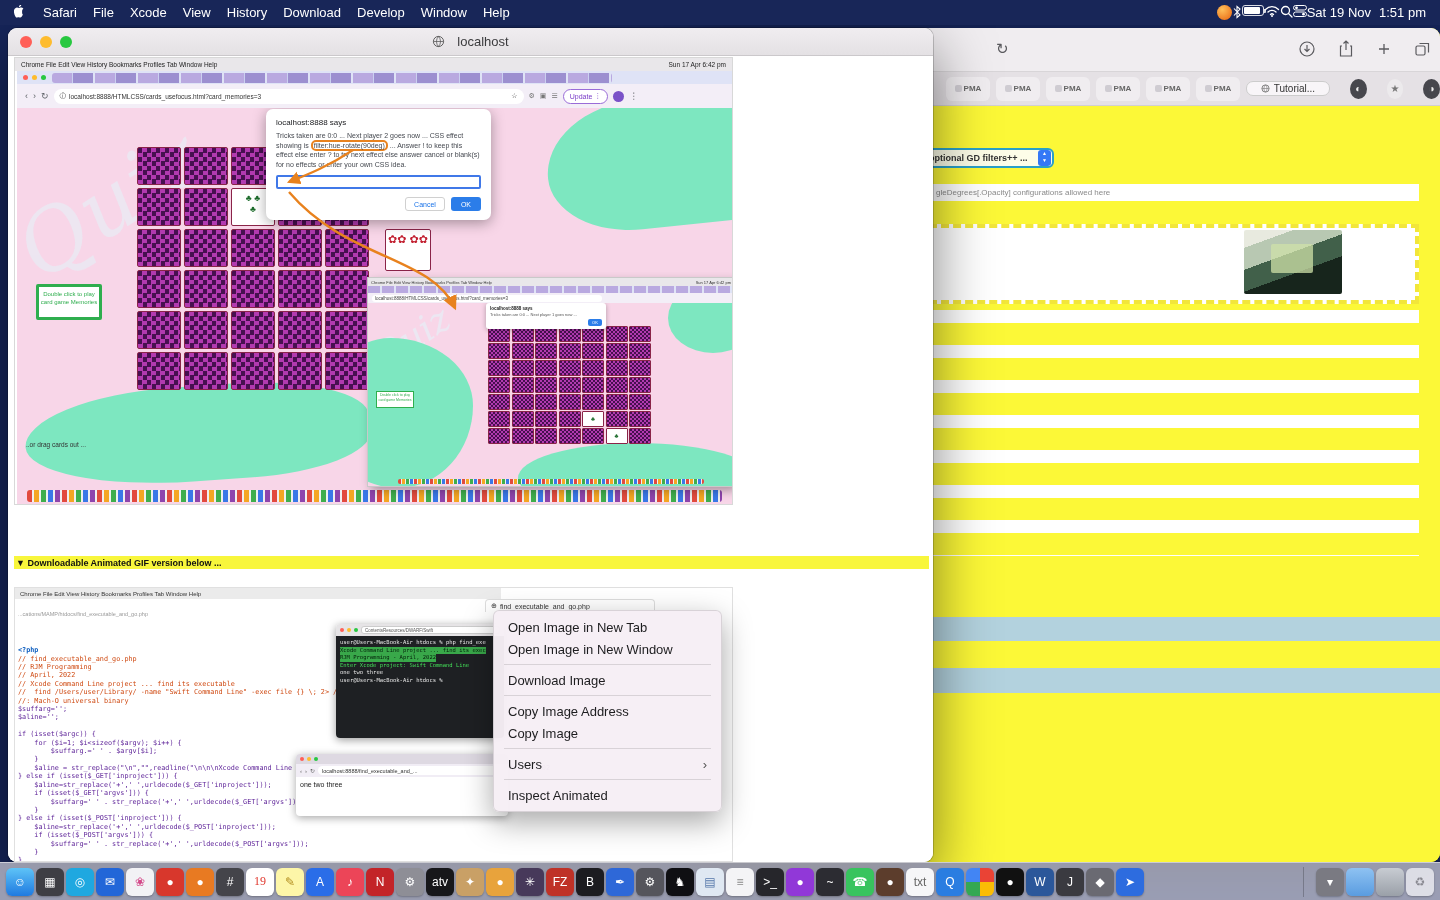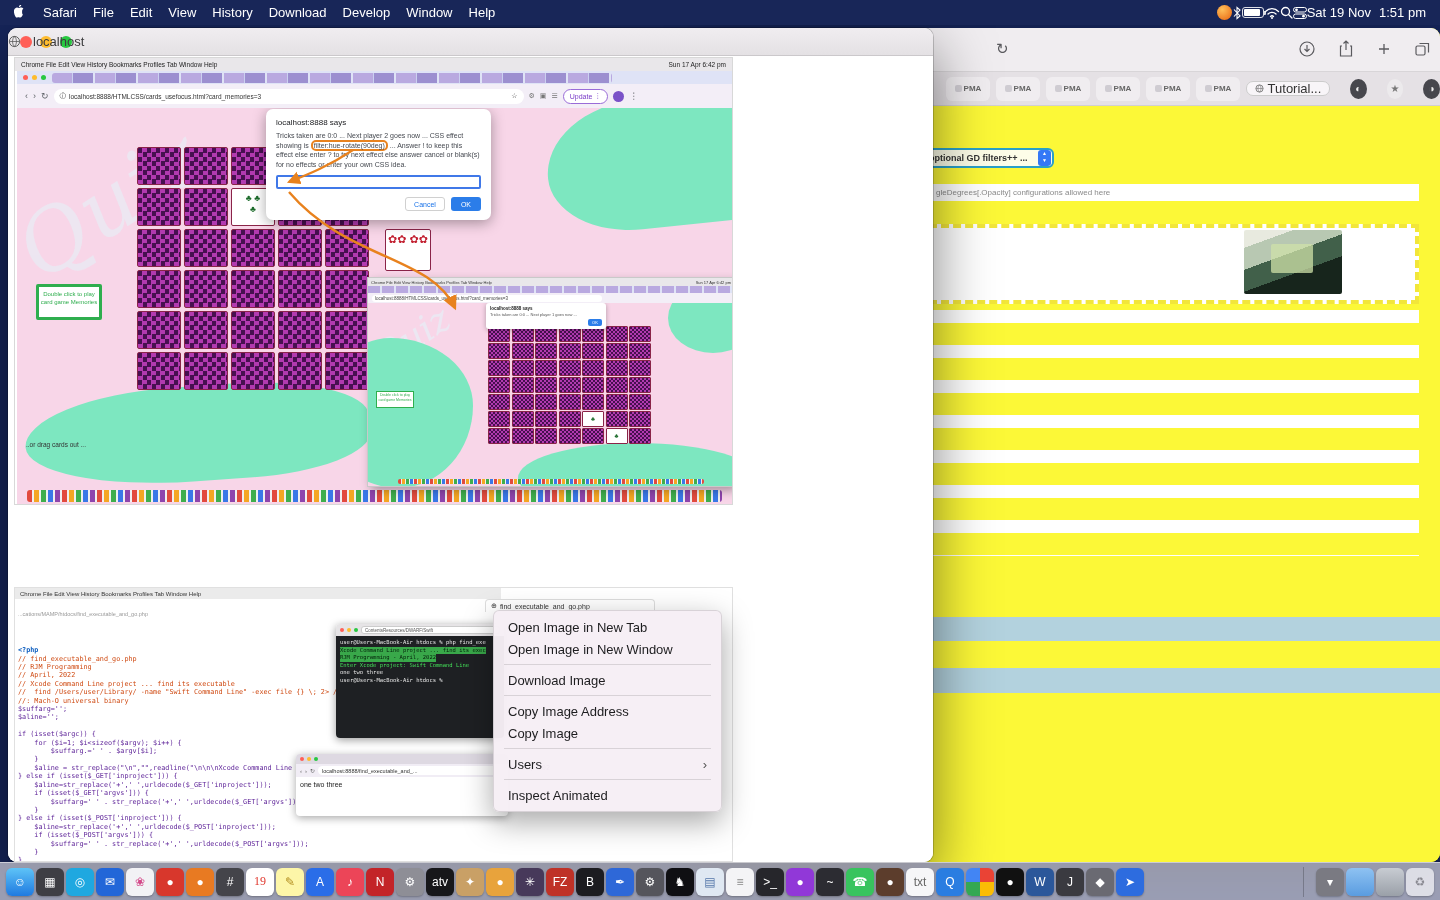--- a/index.html
+++ b/index.html
@@ -3,34 +3,34 @@
 <meta charset="utf-8">
 <style>
 *{margin:0;padding:0;box-sizing:border-box}
 body{font-family:"Liberation Sans",sans-serif;background:#10183a}
 .screen{position:relative;width:1440px;height:900px;overflow:hidden;background:#16255a}
 
 
 .menubar{position:absolute;left:0;top:0;right:0;height:25px;background:rgba(25,38,88,.96);display:flex;align-items:center;gap:16px;padding:0 14px;color:#fff;font-size:13px;z-index:50}
 .mb-app{font-weight:normal}
 .mb-items{display:flex;gap:16px}
-.mb-right{margin-left:auto;display:flex;align-items:center;gap:0}
+.mb-right{margin-left:auto;display:flex;align-items:flex-start;gap:0}
 .orange-dot{width:15px;height:15px;border-radius:50%;background:radial-gradient(circle at 35% 30%,#ffc05a,#e8620e)}
 .battery{width:22px;height:11px;border:1px solid rgba(255,255,255,.85);border-radius:3px;position:relative}
 .battery i{position:absolute;left:1px;top:1px;bottom:1px;width:16px;background:#fff;border-radius:1px}
 .battery em{position:absolute;right:-3px;top:3px;width:2px;height:4px;background:rgba(255,255,255,.85);border-radius:0 1px 1px 0}
 .mb-clock{display:flex;gap:8px}
 
 
 .fw{position:absolute;left:8px;top:28px;width:925px;height:834px;background:#fff;border-radius:9px;box-shadow:0 22px 60px rgba(0,0,0,.5),0 0 0 1px rgba(0,0,0,.18);z-index:10;overflow:hidden}
 .fw-titlebar{height:28px;background:linear-gradient(#f0edf0,#e4e1e4);border-bottom:1px solid #cbc8cb;position:relative;display:flex;align-items:center}
 .lights{display:flex;gap:8px;margin-left:12px}
 .lights span{width:12px;height:12px;border-radius:50%}
 .lt-close{background:#ff5f57}.lt-min{background:#febc2e}.lt-zoom{background:#28c840}
-.fw-title{position:absolute;left:0;right:0;display:flex;align-items:center;gap:12px;font-size:13px;color:#3b3b3d}
+.fw-title{position:absolute;left:0;right:0;display:flex;justify-content:center;align-items:center;gap:12px;font-size:13px;color:#3b3b3d}
 .fw-content{position:absolute;left:0;right:0;top:28px;bottom:0;background:#fff}
 
 
 .shot1{position:absolute;left:6px;top:1px;width:719px;height:448px;background:#fff;border:1px solid #d8d8d8;overflow:hidden}
 .s1-menubar{position:absolute;left:0;top:0;right:0;height:13px;background:#e9e7ea;display:flex;justify-content:space-between;align-items:center;font-size:6.5px;color:#222;padding:0 6px}
 .s1-tabs{position:absolute;left:2px;top:13px;right:0;height:13px;background:#dfe3f6;display:flex;align-items:center}
 .s1-tabdots{display:flex;gap:4px;margin:0 6px}
 .s1-tabdots span{width:5px;height:5px;border-radius:50%}
 .s1-tabstrip{height:10px;width:560px;border-radius:3px;background:repeating-linear-gradient(90deg,#b9a9e0 0 20px,#cbd0f0 20px 21px,#9c8fd0 21px 41px,#dfe3f6 41px 43px)}
 .s1-toolbar{position:absolute;left:2px;top:26px;right:0;height:24px;background:#f3eef7;display:flex;align-items:center;gap:5px;padding:0 8px;font-size:9px;color:#5f6368}
@@ -119,21 +119,21 @@
 .ctx-chev{color:#555}
 
 
 .bw{position:absolute;left:700px;top:28px;width:740px;height:834px;background:#fcf837;border-radius:9px;box-shadow:0 12px 40px rgba(0,0,0,.4);z-index:5;overflow:hidden}
 .bw-toolbar{height:44px;background:#f0edf0;border-bottom:1px solid #d8d5d8;position:relative}
 .bw-reload{position:absolute;left:296px;top:12px;font-size:15px;color:#5a5a5e}
 .bw-right{position:absolute;right:10px;top:12px;display:flex;gap:24px;color:#5a5a5e;font-size:14px;align-items:center}
 .bw-tabbar{height:34px;background:#e5e1e5;display:flex;align-items:center;gap:6px;padding-left:246px;border-bottom:1px solid #d2cfd2}
 .pin-tab{width:44px;height:24px;background:#f0edf0;border-radius:6px;display:flex;align-items:center;justify-content:center;gap:2px;font-size:8px;color:#666;font-weight:bold}
 .pin-ico{width:7px;height:7px;background:#cfccd2;border-radius:2px}
-.active-tab{width:100px;height:15px;background:#f8f5f8;border:1px solid #ccc;border-radius:7px;display:flex;align-items:center;justify-content:center;gap:4px;font-size:13px;color:#333}
+.active-tab{width:100px;height:15px;background:#f8f5f8;border:1px solid #ccc;border-radius:7px;display:flex;align-items:center;justify-content:center;gap:4px;font-size:10px;color:#333}
 .tab-circle{width:20px;height:20px;border-radius:50%;background:#47474d;color:#eee;font-size:10px;display:flex;align-items:center;justify-content:center;margin-left:14px}
 .tab-circle.star{background:#eceaec;color:#777}
 .bw-page{position:relative;height:756px;background:#fcf837;overflow:hidden}
 .gd-select{position:absolute;left:222px;top:42px;width:132px;height:20px;background:#fdfde8;border:2px solid #2aa0c8;border-radius:6px;display:flex;align-items:center;font-size:9px;font-weight:bold;color:#333;padding-left:5px;overflow:hidden}
 .gd-stepper{margin-left:auto;width:13px;height:16px;background:#3478f6;border-radius:3px;color:#fff;font-size:5px;line-height:7px;text-align:center;margin-right:1px}
 .bw-note{position:absolute;left:0;top:78px;width:719px;height:17px;background:#fff;display:flex;align-items:center;font-size:8px;color:#8a8a8a;padding-left:236px}
 .bw-dashed{position:absolute;left:0;top:118px;width:719px;height:80px;background:#fff;border:4px dashed #f2e63a}
 .bw-photo{position:absolute;right:98px;top:124px;width:98px;height:64px;background:linear-gradient(160deg,#e8eadf 0 18%,#b8c8b2 18% 40%,#41604a 40% 62%,#17251c 62% 100%);border-radius:2px}
 .bw-photo::after{content:"";position:absolute;left:28%;top:22%;width:42%;height:45%;background:#cfe2a8;opacity:.75;border-radius:2px}
 .bw-stripes{position:absolute;left:0;top:204px;width:719px;height:246px;background:repeating-linear-gradient(180deg,#fff 0 13px,transparent 13px 35px)}
@@ -156,21 +156,21 @@
   <div class="menubar">
     <span>
       <svg class="ic" width="13" height="15" viewBox="0 0 13 15">
           <path fill="#fff" d="M10.8 7.9c0-2 1.6-2.9 1.7-3-0.9-1.4-2.4-1.6-2.9-1.6-1.2-.1-2.4.7-3 .7-.6 0-1.6-.7-2.6-.7C2.6 3.4 1 4.5.3 6.2c-1.1 2.6.2 6.4 1.2 8.5.5 1 1.1 2.1 1.9 2.1.8 0 1.1-.5 2.5-.5s1.5.5 2.6.5 1.7-1 2.3-2c.7-1.2 1-2.3 1-2.4-.1 0-1-.4-1-2.5zM8.9 1.8C9.4 1.1 9.8.2 9.7-.7c-.8 0-1.7.5-2.3 1.2-.5.6-1 1.5-.8 2.4.9.1 1.8-.5 2.3-1.1z" transform="scale(.75)"></path>
         </svg>
     </span>
     <span class="mb-app">Safari</span>
     <div class="mb-items">
 
     <span class="mb-item">File</span>
-        <span class="mb-item">Edit</span>
+        <span class="mb-item">Xcode</span>
         <span class="mb-item">View</span>
         <span class="mb-item">History</span>
         <span class="mb-item">Download</span>
         <span class="mb-item">Develop</span>
         <span class="mb-item">Window</span>
         <span class="mb-item">Help</span>
       </div>
     <div class="mb-right">
       <span class="orange-dot"></span>
       <span>
@@ -473,20 +473,21 @@
               <marker id="ah" markerWidth="7" markerHeight="7" refX="5" refY="3" orient="auto">
                   <path d="M0 0 L6 3 L0 6 z" fill="#e8821e"></path>
                 </marker>
             </defs>
             <path d="M336 42 C312 58 292 66 272 74" stroke="#e8821e" stroke-width="2.2" fill="none" marker-end="url(#ah)"></path>
             <path d="M272 84 C330 152 414 148 438 200" stroke="#e8821e" stroke-width="2.4" fill="none" marker-end="url(#ah)"></path>
           </svg>
         </div>
       </div>
 
+      <div class="gif-caption">▼ Downloadable Animated GIF version below ...</div>
 
       <div class="shot2">
         <div class="s2-menubar">
             <span>Chrome   File   Edit   View   History   Bookmarks   Profiles   Tab   Window   Help</span>
           </div>
         <div class="s2-tab">
             <span>⊕</span>
             <span>find_executable_and_go.php</span>
           </div>
         <div class="s2-path">...cations/MAMP/htdocs/find_executable_and_go.php</div>

